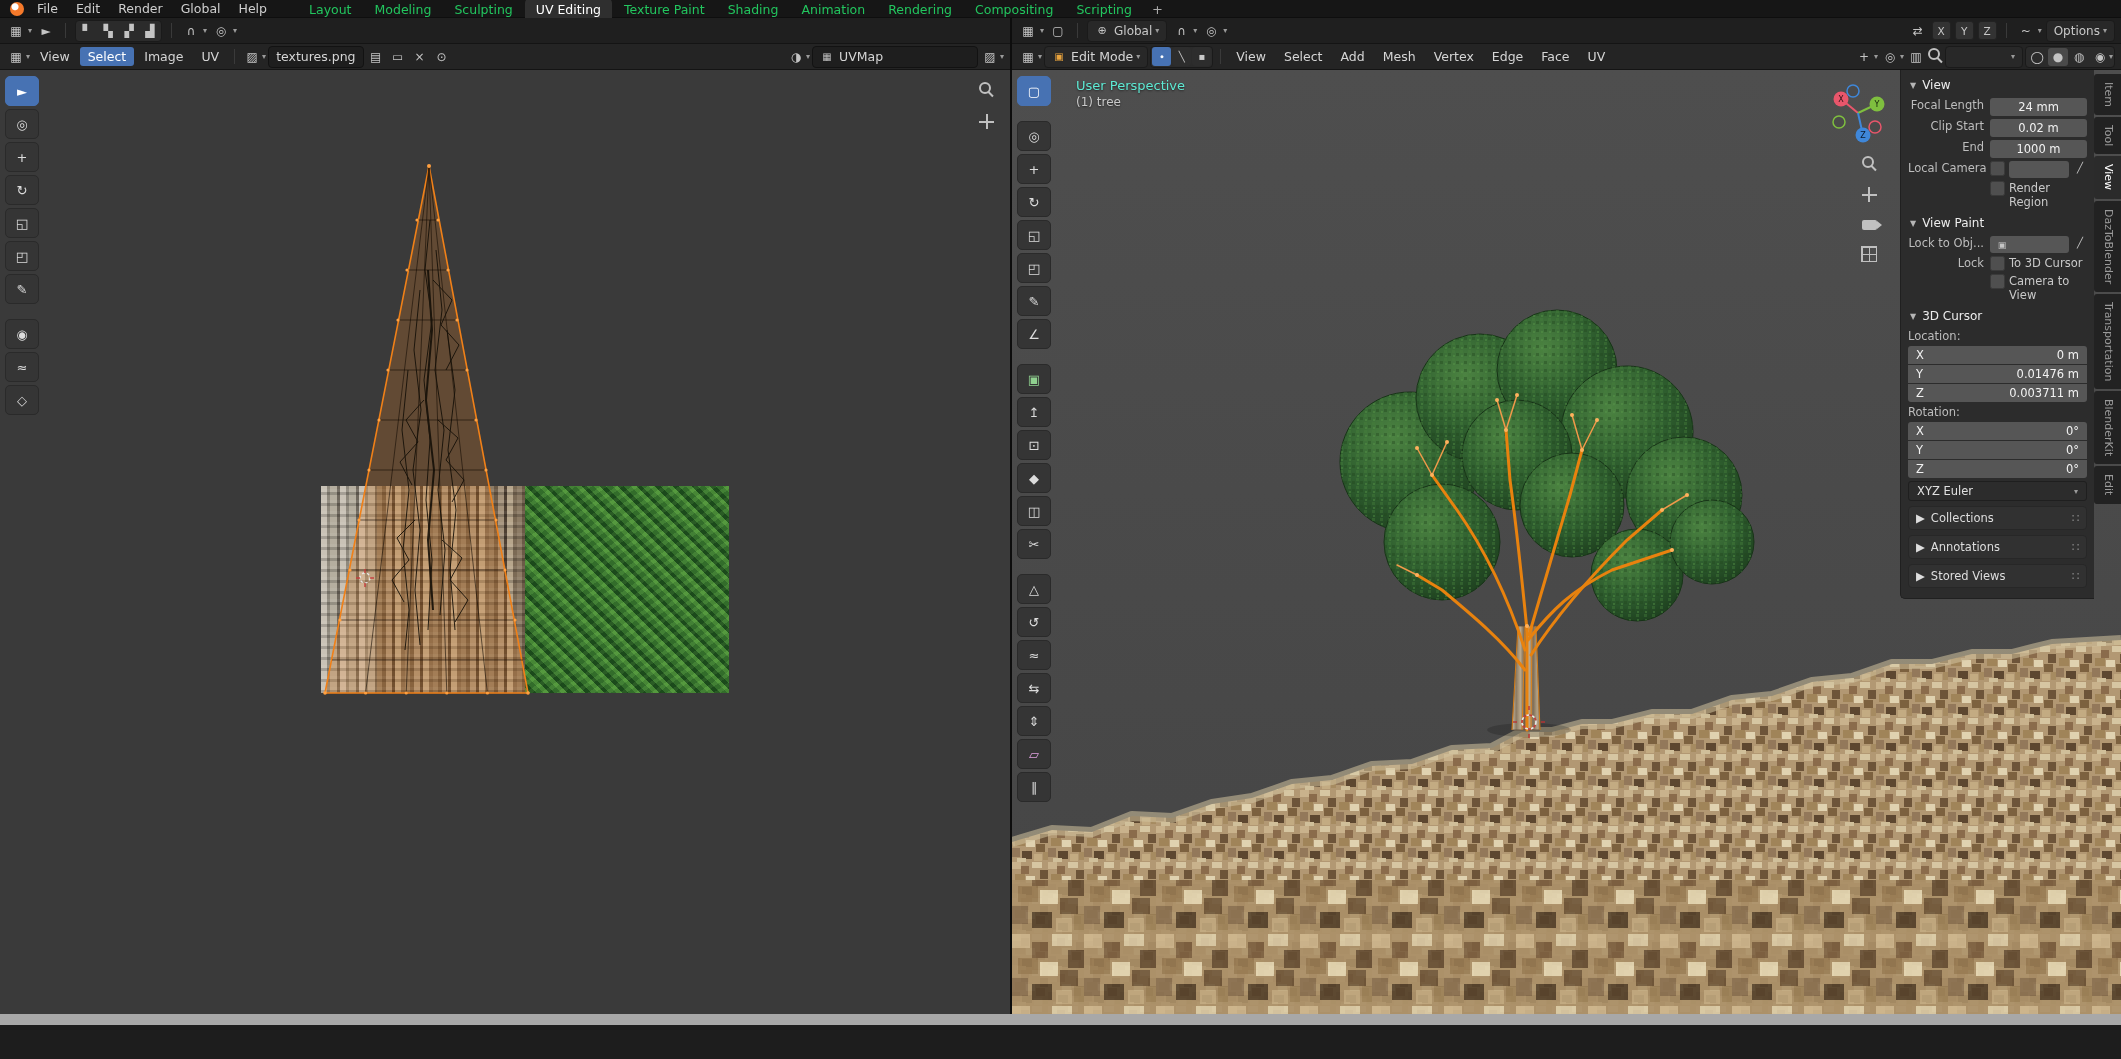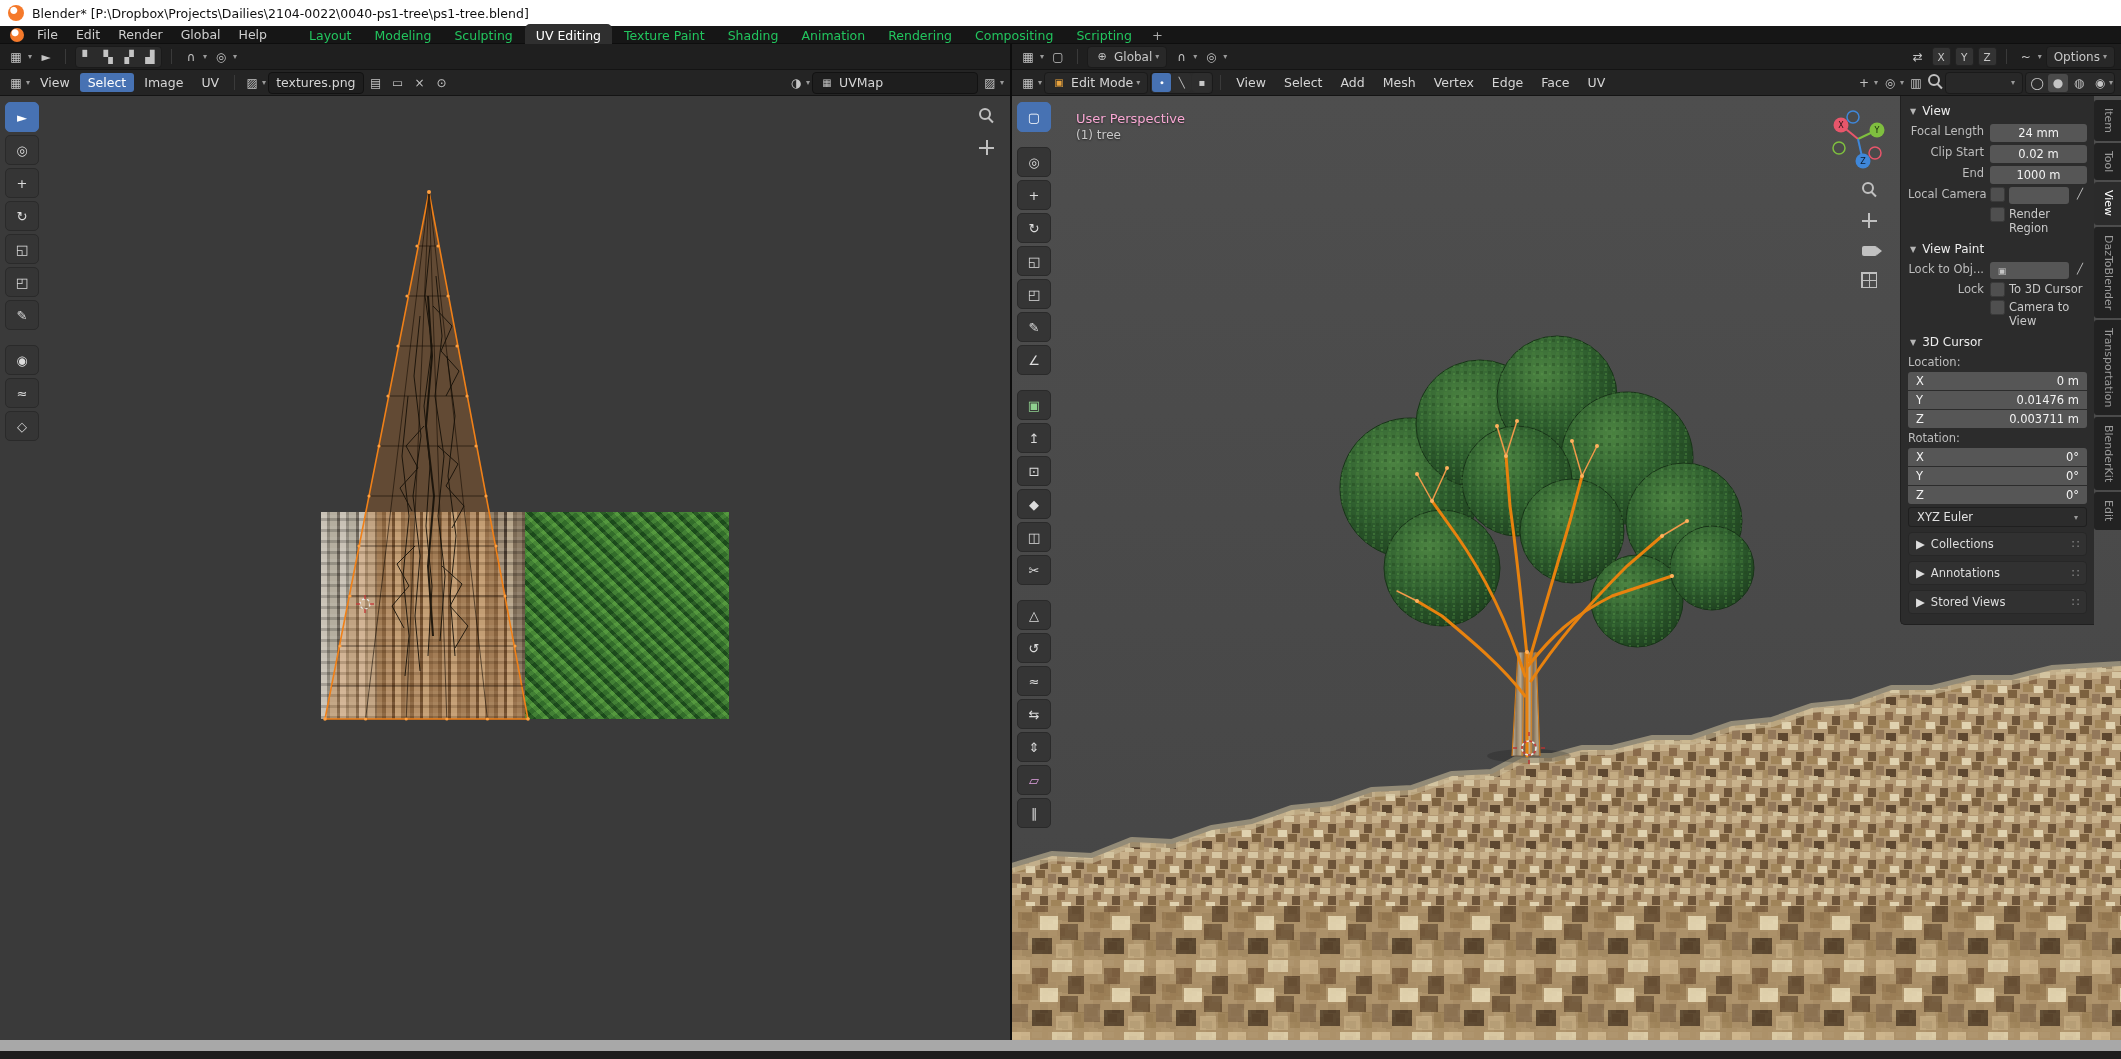--- a/index.html
+++ b/index.html
@@ -73,21 +73,21 @@
   .icon-pan::before{content:"";position:absolute;left:0;top:6.5px;width:15px;height:2px;background:#c0c0c0;}
   .icon-pan::after{content:"";position:absolute;top:0;left:6.5px;height:15px;width:2px;background:#c0c0c0;}
   .icon-cam{width:15px;height:10px;background:#c0c0c0;border-radius:2px;position:relative;display:inline-block;}
   .icon-cam::after{content:"";position:absolute;right:-5px;top:1px;border-left:5px solid #c0c0c0;border-top:4px solid transparent;border-bottom:4px solid transparent;}
   .icon-gridsq{width:14px;height:14px;border:1px solid #c0c0c0;display:inline-block;
     background:linear-gradient(#c0c0c0 1px,transparent 1px),linear-gradient(90deg,#c0c0c0 1px,transparent 1px);background-size:7px 7px;}
 
   
   .scene{position:absolute;inset:0;z-index:1;}
   .vp-overlay{position:absolute;left:64px;top:8px;z-index:2;text-shadow:0 1px 2px rgba(0,0,0,.55);}
-  .vp-overlay .l1{font-size:13px;color:#f9a8d4;margin-top:7px;}
+  .vp-overlay .l1{font-size:13px;color:#5eead4;}
   .vp-overlay .l2{font-size:12px;color:#c9c9c9;margin-top:2px;}
   .axis-ball{position:absolute;right:232px;top:12px;width:62px;height:62px;z-index:4;}
   .vp-nav-icons{position:absolute;right:244px;top:86px;display:flex;flex-direction:column;gap:13px;align-items:center;z-index:4;}
 
   
   .npanel{position:absolute;top:0;right:27px;width:194px;background:rgba(43,43,43,.97);z-index:5;padding:4px 7px 10px;box-sizing:border-box;font-size:11.5px;color:#c9c9c9;border-left:1px solid #202020;border-bottom:1px solid #202020;border-radius:0 0 0 5px;}
   .phdr{display:flex;align-items:center;gap:6px;padding:4px 2px 3px;color:#ececec;font-size:12px;}
   .phdr .tri{font-size:8px;color:#b5b5b5;}
   .prow{display:flex;align-items:flex-start;gap:4px;margin:3px 0;}
   .plabel{flex:0 0 76px;text-align:right;color:#bdbdbd;white-space:nowrap;overflow:hidden;padding-right:2px;}
@@ -109,24 +109,20 @@
   .ntab{writing-mode:vertical-rl;padding:8px 6px;background:#222222;color:#9a9a9a;font-size:11px;border-radius:3px 0 0 3px;text-align:center;}
   .ntab.active{background:#2b2b2b;color:#fff;}
 
   .statusbar{height:11px;background:#a8a8a8;}
 </style>
 </head>
 <body>
 
 <div class="app">
 
-  <div class="titlebar">
-    <span class="blogo"></span>
-    <span class="titletext">Blender* [P:\Dropbox\Projects\Dailies\2104-0022\0040-ps1-tree\ps1-tree.blend]</span>
-  </div>
 
   <div class="topbar">
     <span class="blogo" style="width:14px;height:14px;margin:0 4px;"></span>
     <span class="menu-item">File</span>
     <span class="menu-item">Edit</span>
     <span class="menu-item">Render</span>
     <span class="menu-item">Global</span>
     <span class="menu-item">Help</span>
     <div class="ws-tabs">
       <span class="ws-tab">Layout</span>

